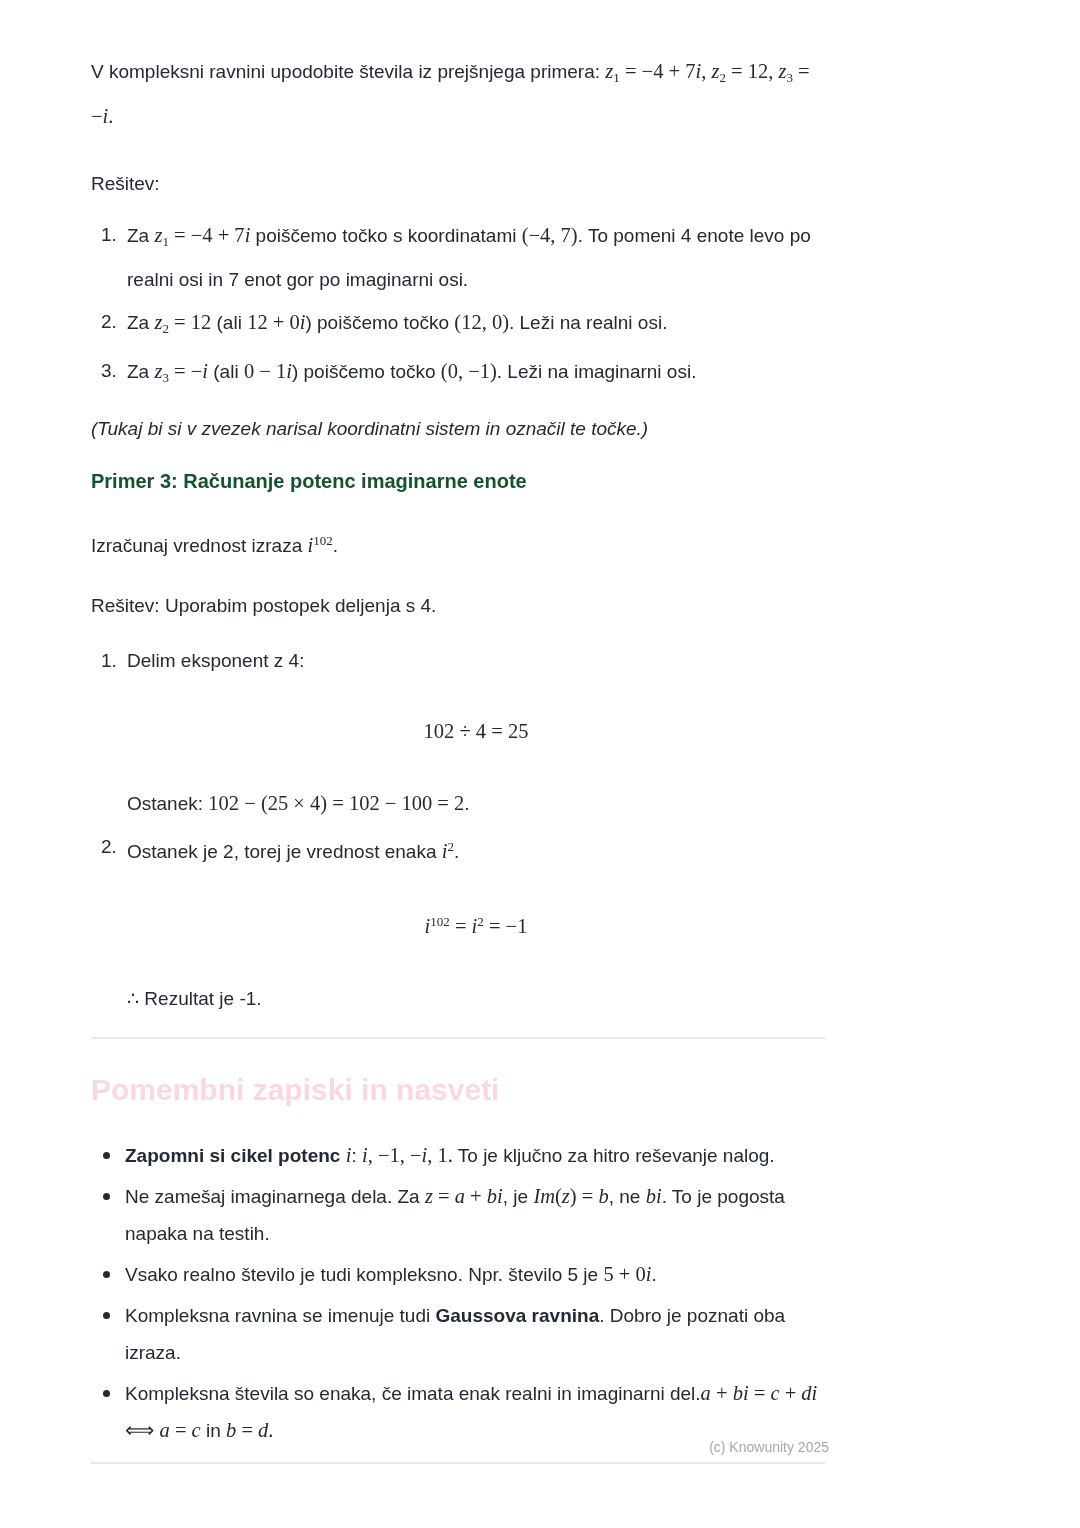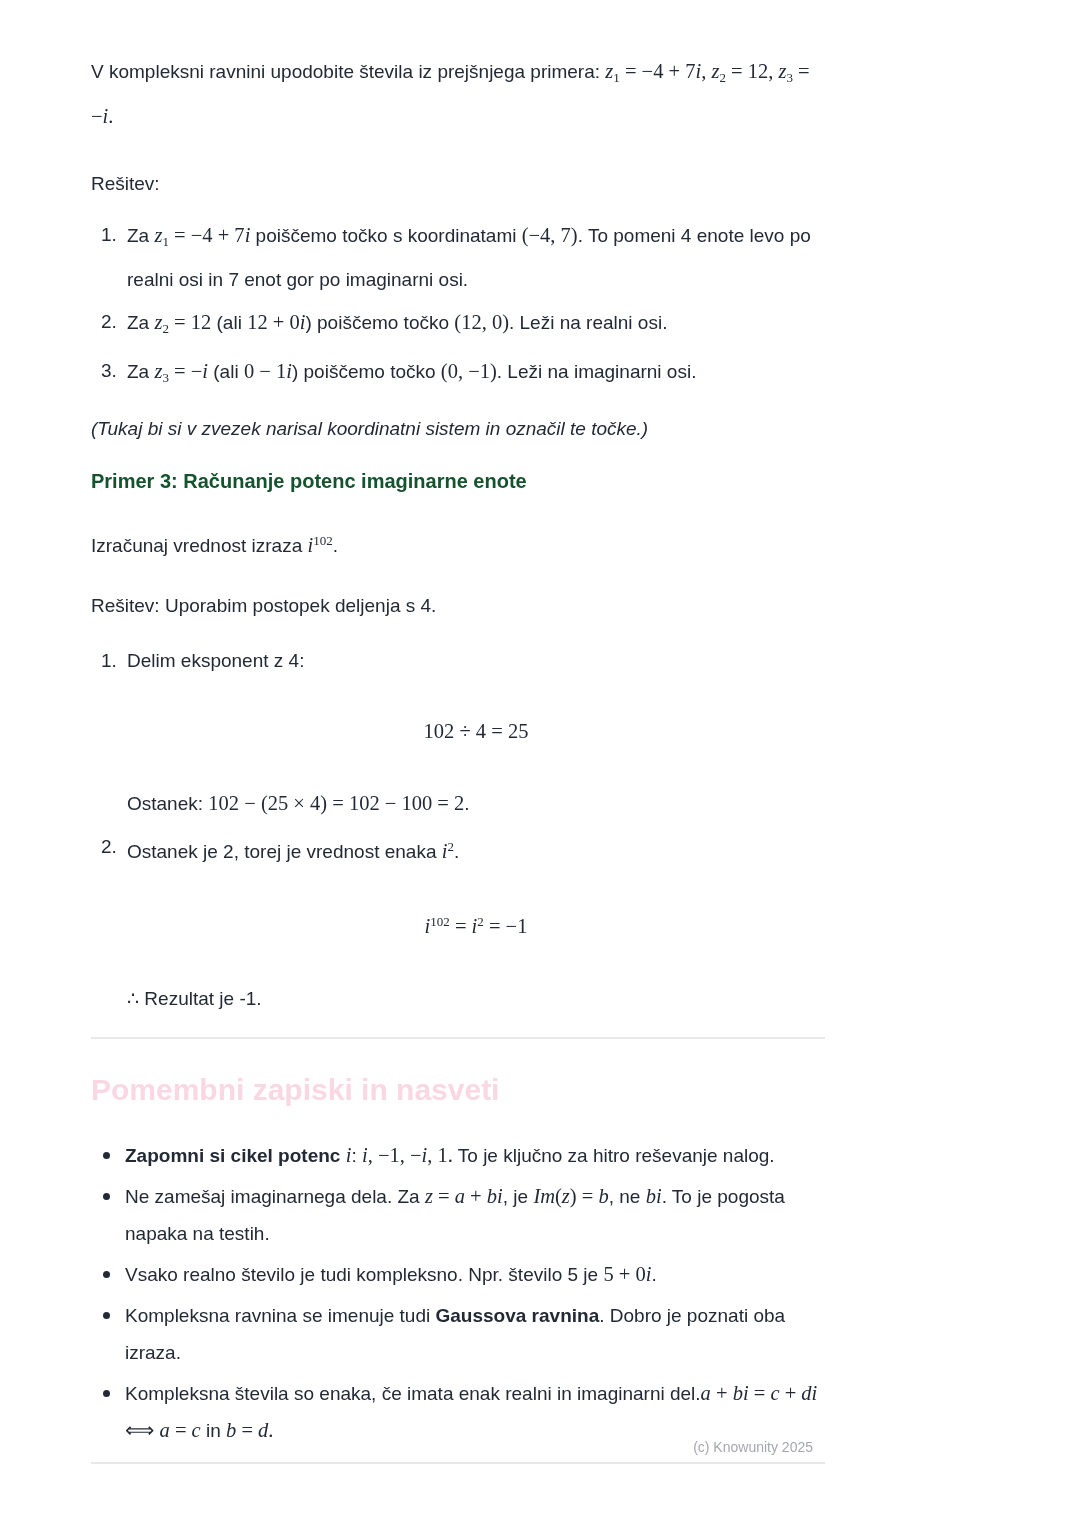--- a/index.html
+++ b/index.html
@@ -7,20 +7,21 @@
     width: 1080px; height: 1528px;
     background: #ffffff;
     font-family: "Liberation Sans", sans-serif;
     color: #232a36;
   }
   .page {
     position: relative;
     width: 883px; height: 1528px;
     background: #ffffff;
     overflow: hidden;
+    padding-left: 16px;
   }
   .content {
     position: absolute;
     left: 91px; top: 0;
     width: 734px;
     font-size: 19px;
     line-height: 38px;
   }
   .p1 { margin: 52px 0 29px 0; }
   p { margin: 0; }

